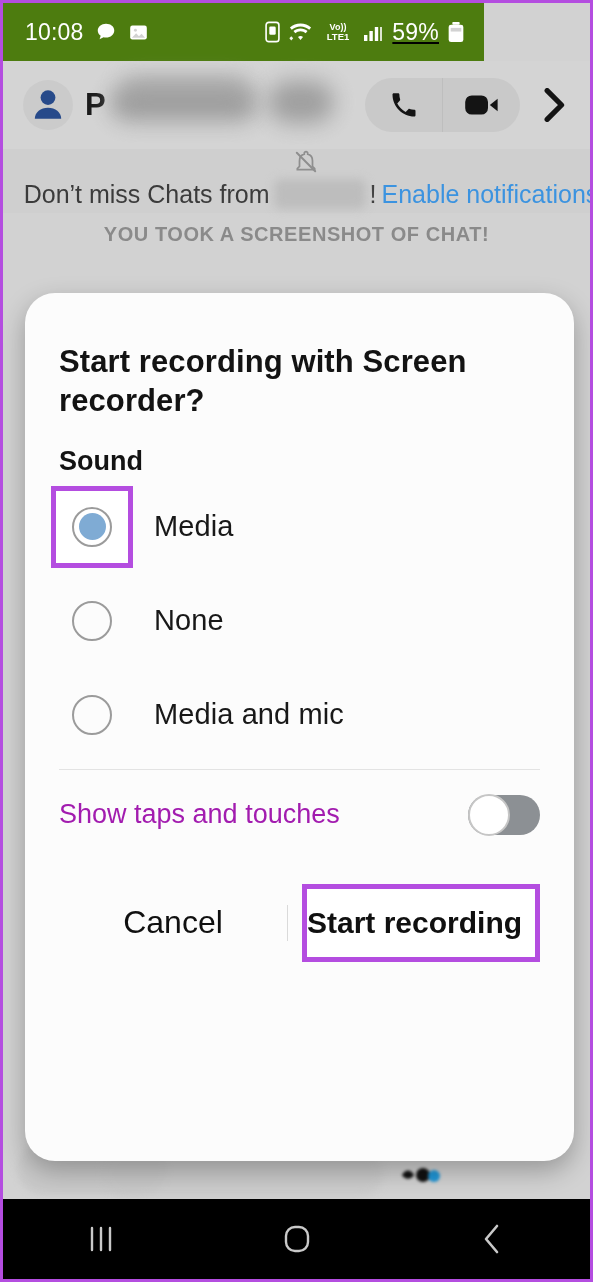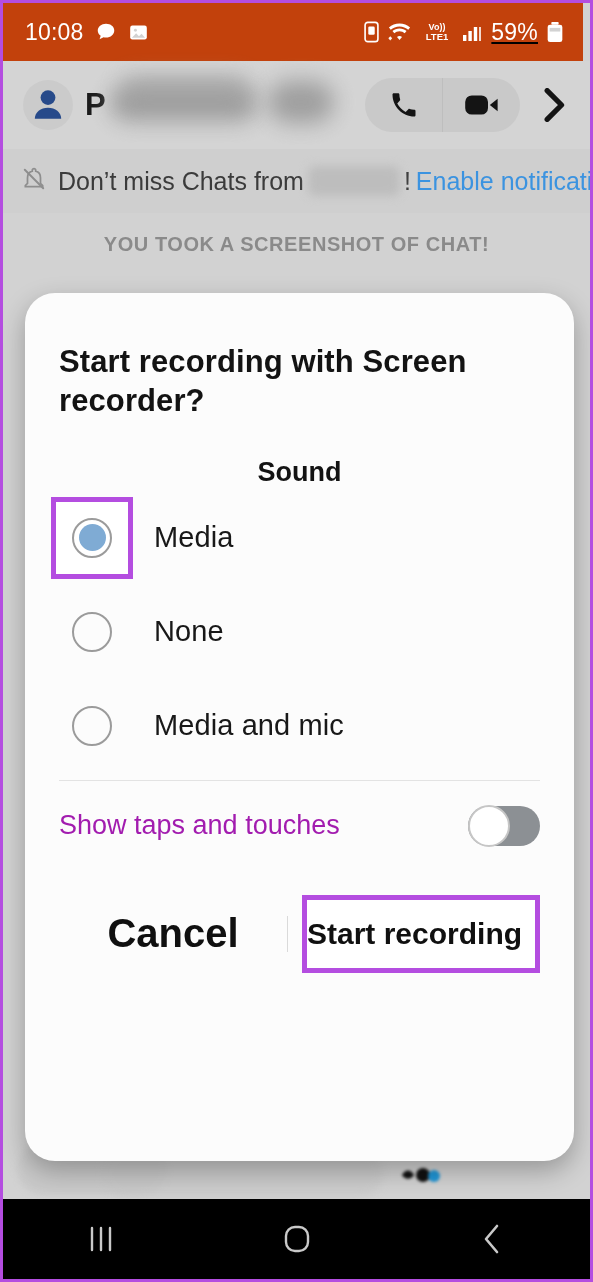--- a/index.html
+++ b/index.html
@@ -13,24 +13,24 @@
     position: relative;
     width: 593px; height: 1282px;
     border: 3px solid #b44de0;
     background: #d2d2d2;
     overflow: hidden;
   }
 
   
   .statusbar {
     position: absolute; left: 0; top: 0;
-    width: 580px; height: 58px;
+    width: 481px; height: 58px;
     display: flex; align-items: center;
     padding: 0 18px 0 22px;
-    background: #c2410c;
+    background: #4d7c0f;
   }
   .sb-left { display: flex; align-items: center; gap: 11px; }
   .sb-time { font-size: 23px; color: #ffffff; letter-spacing: .2px; font-weight: 400; }
   .sb-right { margin-left: auto; display: flex; align-items: center; gap: 7px; text-decoration: underline; }
   .sb-pct { font-size: 23px; color: #ffffff; letter-spacing: .2px; }
   .sb-ico { display: inline-flex; align-items: center; justify-content: center; }
 
   
   .chat-header {
     position: absolute; left: 0; top: 58px;
@@ -81,39 +81,40 @@
     flex: 0 0 auto;
   }
 
   
   .notif-bar {
     position: absolute; left: 0; top: 146px;
     width: 587px; height: 64px;
     display: flex; align-items: center;
     padding-left: 18px;
     background: #cfcfcf;
+    flex-direction: column;
   }
   .notif-text {
     font-size: 25px; color: #3b3b3b; margin-left: 11px;
     display: flex; align-items: center; white-space: nowrap;
   }
   .notif-blur {
     display: inline-block;
     width: 92px; height: 30px;
     margin: 0 4px;
     border-radius: 7px;
     background: #bdbdbd;
     filter: blur(5px);
     vertical-align: middle;
   }
   .notif-link { color: #3b93e0; margin-left: 5px; }
 
   
   .shot-toast {
-    position: absolute; left: 0; top: 212px;
+    position: absolute; left: 0; top: 202px;
     width: 587px; height: 58px;
     display: flex; align-items: center; justify-content: center;
     color: #8a8a8a; font-size: 20px; font-weight: 700;
     letter-spacing: .55px;
   }
 
   
   .bg-bubble {
     position: absolute;
     background: #c7c7c7;
@@ -140,22 +141,22 @@
     padding-top: 50px;
     font-size: 31px; font-weight: 700; color: #131313;
     line-height: 1.25; letter-spacing: .1px;
   }
   .dlg-body {
     margin-top: 30px;
     font-size: 25px; color: #4a4a4a;
     line-height: 1.45; letter-spacing: .1px;
   }
   .sec-label {
-    margin-top: 36px;
-    font-size: 27px; font-weight: 700; color: #131313; text-align: center;
+    margin-top: 25px;
+    font-size: 27px; font-weight: 700; color: #131313;
   }
 
   .radio-row {
     display: flex; align-items: center;
     height: 88px;
     margin-top: 6px;
   }
   .radio-box {
     width: 82px; height: 82px;
     display: flex; align-items: center; justify-content: center;
@@ -209,21 +210,21 @@
 
   .dlg-actions {
     display: flex; align-items: center;
     margin-top: 16px;
     height: 94px;
   }
   .btn-cancel {
     flex: 1 1 0;
     display: flex; align-items: center; justify-content: center;
     height: 78px;
-    font-size: 40px; font-weight: 700; color: #101010;
+    font-size: 32px; font-weight: 400; color: #101010;
   }
   .btn-sep { width: 1px; height: 36px; background: #dadada; }
   .btn-start-wrap {
     flex: 1 1 0;
     display: flex; align-items: center; justify-content: flex-start;
     height: 78px;
     border: 5px solid #b44de0;
     margin-left: 14px;
     background: #ffffff;
   }

